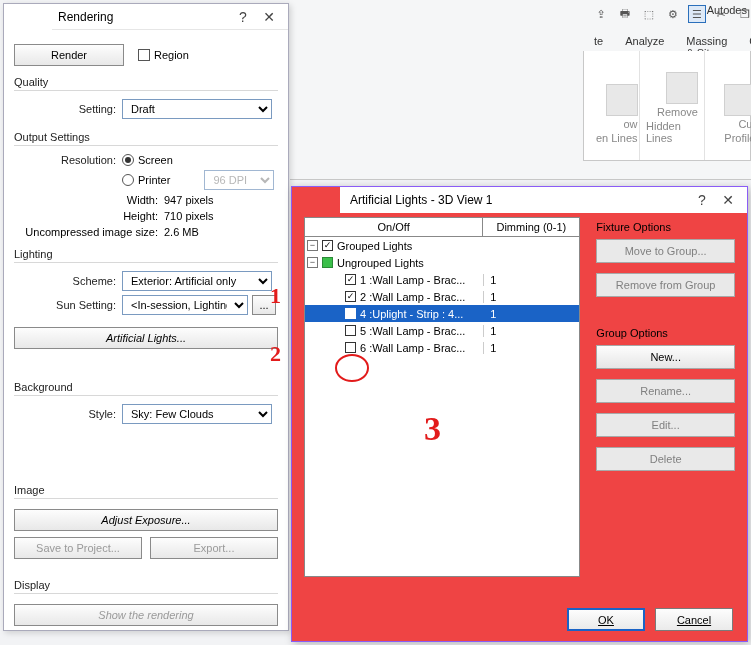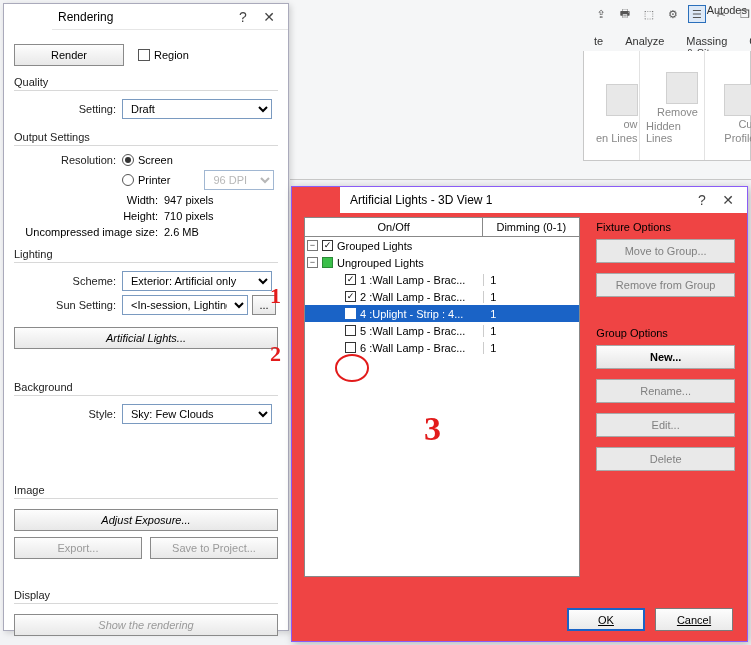--- a/index.html
+++ b/index.html
@@ -61,21 +61,21 @@
   .exp{ width:11px;height:11px;border:1px solid #777;display:inline-flex;align-items:center;justify-content:center;margin:0 4px 0 2px;font-size:9px;line-height:9px;color:#444;background:#fff;}
   .cb{ width:11px;height:11px;border:1px solid #333;display:inline-flex;align-items:center;justify-content:center;margin-right:4px;font-size:9px;background:#fff;}
   .cb.checked::after{content:"✓";font-size:9px;line-height:9px;}
   .cb.green{background:#3bbf4a;border-color:#2a8a36;}
   .trow.sel{ background:#1a63c6; color:#fff;gap:20px;}
   .trow.sel .cb{border-color:#fff;}
   .trow.sel .c2{border-left-color:#1a63c6;}
   .side{ width:150px; padding-top:2px;}
   .side .stitle{margin:2px 0 6px;}
   .side button{ width:100%; height:24px; margin-bottom:10px; border:1px solid #a8a8a8; background:#e9e9e9; color:#808080;}
-  .side button.enabled{color:#000; background:linear-gradient(#fdfdfd,#e6e6e6);font-weight:bold;}
+  .side button.enabled{color:#000; background:linear-gradient(#fdfdfd,#e6e6e6);}
   .dlg-actions{ position:absolute; right:14px; bottom:10px; display:flex; gap:10px;}
   .dlg-actions button{ width:78px; height:23px; border:1px solid #7a7a7a; background:linear-gradient(#fdfdfd,#eaeaea);text-decoration:underline;}
   .dlg-actions button.primary{border:2px solid #1a63c6;}
 
   
   .anno{position:absolute;color:#e21b1b;font-family:"Comic Sans MS",cursive;font-size:22px;font-weight:bold;pointer-events:none;}
   .oval{position:absolute;width:34px;height:28px;border:2px solid #e21b1b;border-radius:50%;pointer-events:none;}
 </style>
 </head>
 <body>
@@ -187,25 +187,25 @@
 
     <div class="group-title" style="margin-top:32px">Background</div><hr class="hr">
     <div class="row">
         <span class="lab">Style:</span>
       <select class="sel-wide"><option>Sky: Few Clouds</option></select>
       </div>
 
     <div class="group-title" style="margin-top:60px">Image</div><hr class="hr">
     <button class="full-btn">Adjust Exposure...</button>
     <div class="two-btn">
+      <button class="half-btn disabled">Save to Project...</button>
       <button class="half-btn disabled">Export...</button>
-      <button class="half-btn disabled">Save to Project...</button>
     </div>
 
-    <div class="group-title" style="margin-top:30px">Display</div><hr class="hr">
+    <div class="group-title" style="margin-top:20px">Display</div><hr class="hr">
     <button class="full-btn disabled">Show the rendering</button>
   </div>
 </div>
 
 <div class="dlg-lights">
   <div class="titlebar">
     <span class="t" style="padding-left:4px">Artificial Lights - 3D View 1</span>
     <span class="q">?</span>
     <span class="x">✕</span>
   </div>

